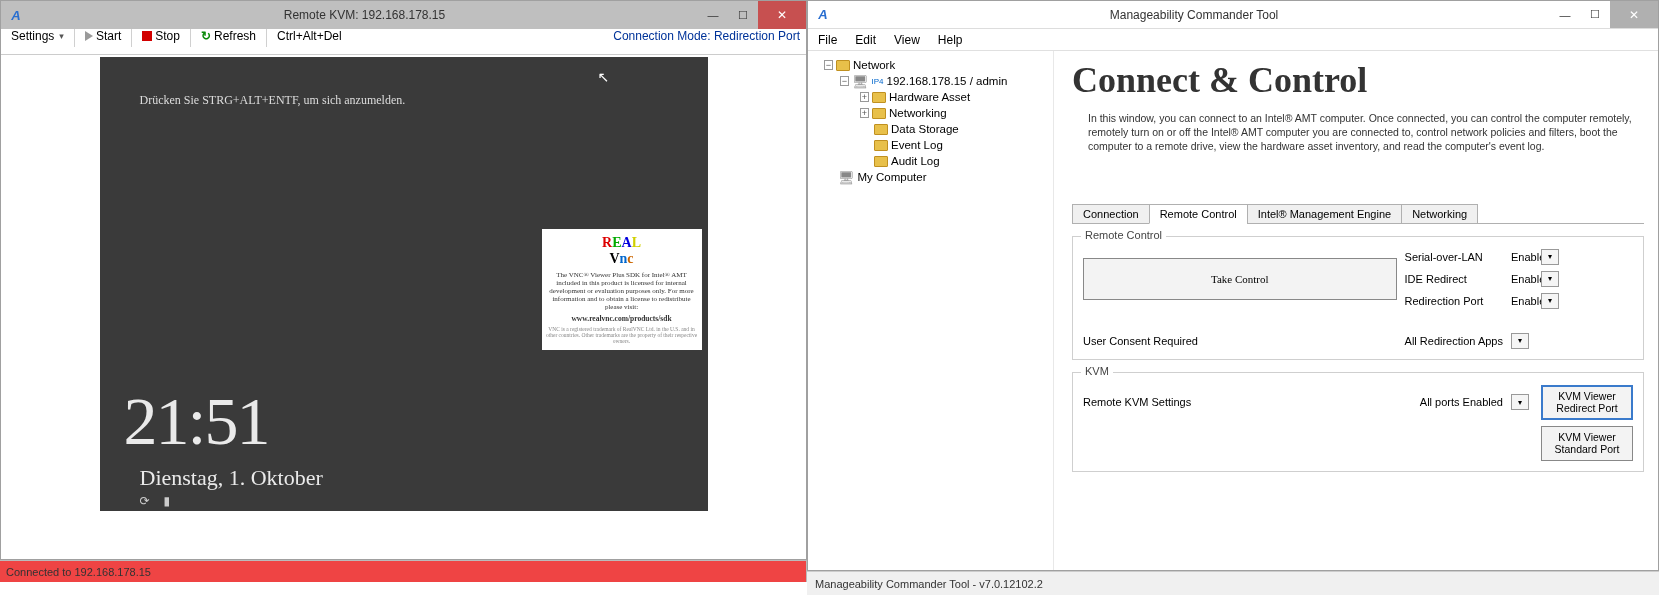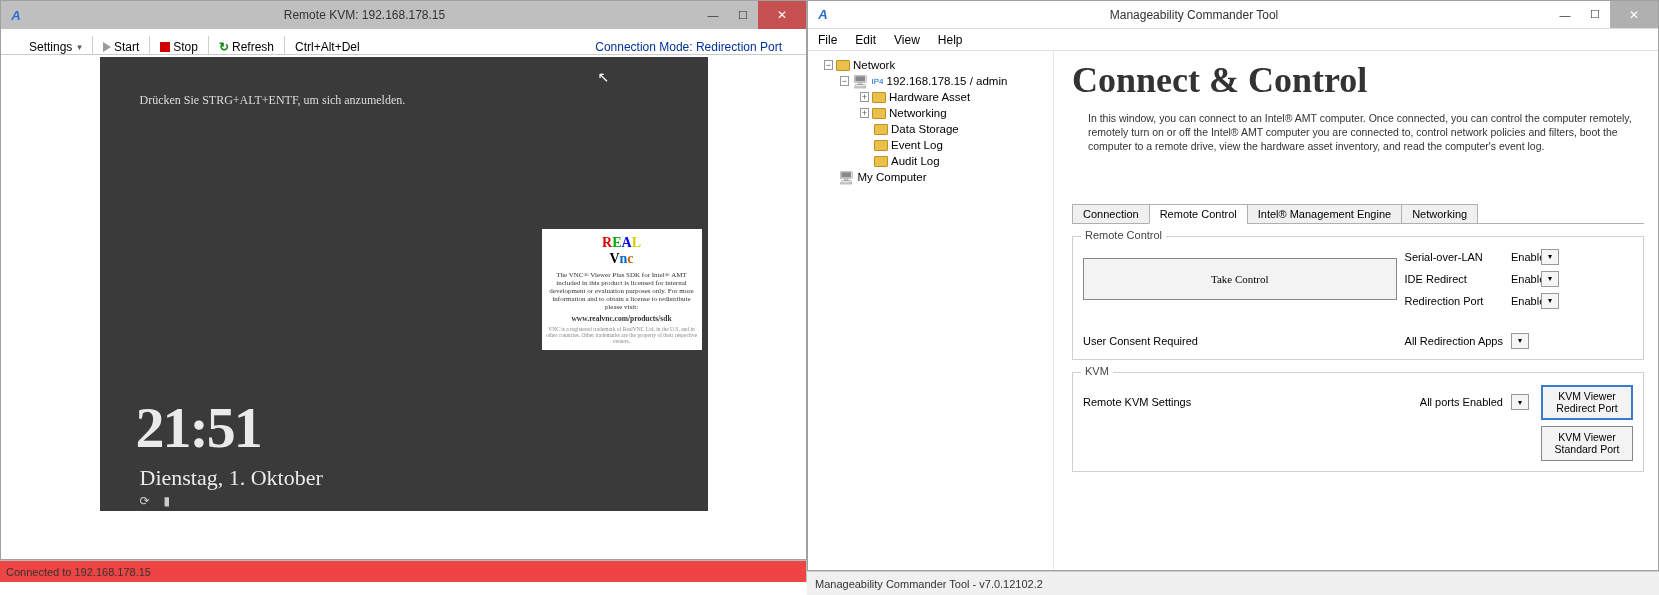--- a/index.html
+++ b/index.html
@@ -42,22 +42,22 @@
   font-size:11px; color:#333;
 }
 .win-btn.close-red { background:#c75050; color:#fff; width:48px; }
 .win-btn.close-gray { background:#b0b0b0; color:#fff; width:48px; }
 .win-btn.minim::before { content:"—"; }
 .win-btn.maxim::before { content:"☐"; }
 .win-btn.close::before { content:"✕"; font-size:12px; }
 
 
 .toolbar {
-  background:#fff; height:26px; display:flex; align-items:flex-end;
-  padding:0 24px; gap:2px; border-bottom:1px solid #ccc; font-size:12px;
+  background:#fff; height:26px; display:flex; align-items:flex-start;
+  padding:0 6px; gap:2px; border-bottom:1px solid #ccc; font-size:12px;
 }
 .toolbar .divider { width:1px; height:18px; background:#d0d0d0; margin:0 4px; }
 .tb-item { display:flex; align-items:center; gap:3px; padding:0 4px; }
 .tb-caret::after { content:"▾"; font-size:9px; margin-left:2px; color:#555; }
 .play-icon { width:0;height:0;border-top:5px solid transparent;border-bottom:5px solid transparent;border-left:8px solid #9a9a9a; }
 .stop-icon { width:10px;height:10px;background:#d20000; }
 .refresh-icon { color:#0a8a0a; font-weight:bold; }
 .conn-mode { margin-left:auto; color:#003399; font-size:12px; }
 
 
@@ -66,21 +66,21 @@
 .kvm-prompt { position:absolute; top:36px; left:40px; font-size:12px; color:#ddd; }
 .kvm-cursor { position:absolute; top:12px; left:498px; color:#fff; font-size:14px; }
 .vnc-box {
   position:absolute; top:172px; right:6px; width:160px; background:#fff; color:#333;
   font-size:7px; text-align:center; padding:6px 4px;
 }
 .vnc-logo { font-size:14px; font-weight:bold; margin-bottom:4px; }
 .vnc-logo .r { color:#d00; } .vnc-logo .e { color:#0a0; } .vnc-logo .a { color:#00d; }
 .vnc-logo .l { color:#d0d000; }
 .vnc-link { font-weight:bold; font-size:7.5px; margin:3px 0; }
-.lock-time { position:absolute; bottom:50px; left:36px; font-size:58px; font-weight:700; letter-spacing:-2px; }
+.lock-time { position:absolute; bottom:50px; left:24px; font-size:68px; font-weight:400; letter-spacing:-2px; }
 .lock-date { position:absolute; bottom:20px; left:40px; font-size:22px; font-weight:300; }
 .lock-icons { position:absolute; bottom:2px; left:40px; font-size:12px; display:flex; gap:14px; color:#ccc; }
 
 .statusbar-left {
   height:22px; background:#ef4444; border-top:1px solid #bbb;
   display:flex; align-items:center; padding:0 6px; font-size:11px; color:#333;
   border-right:1px solid #bbb;
 }
 
 

